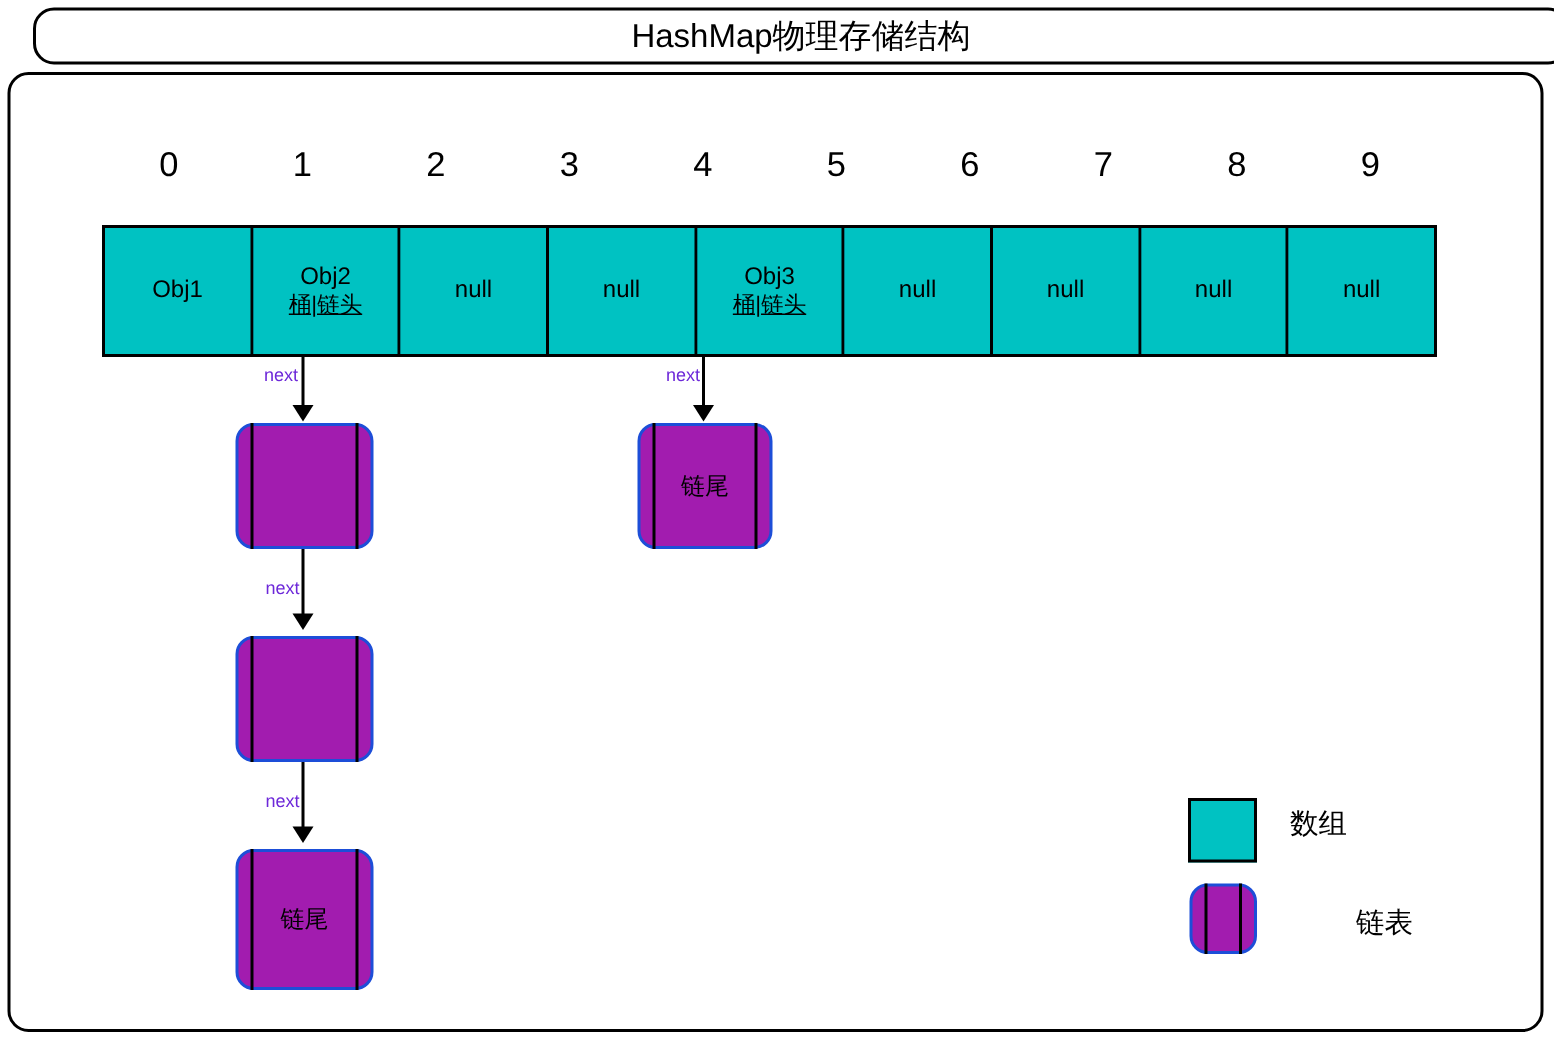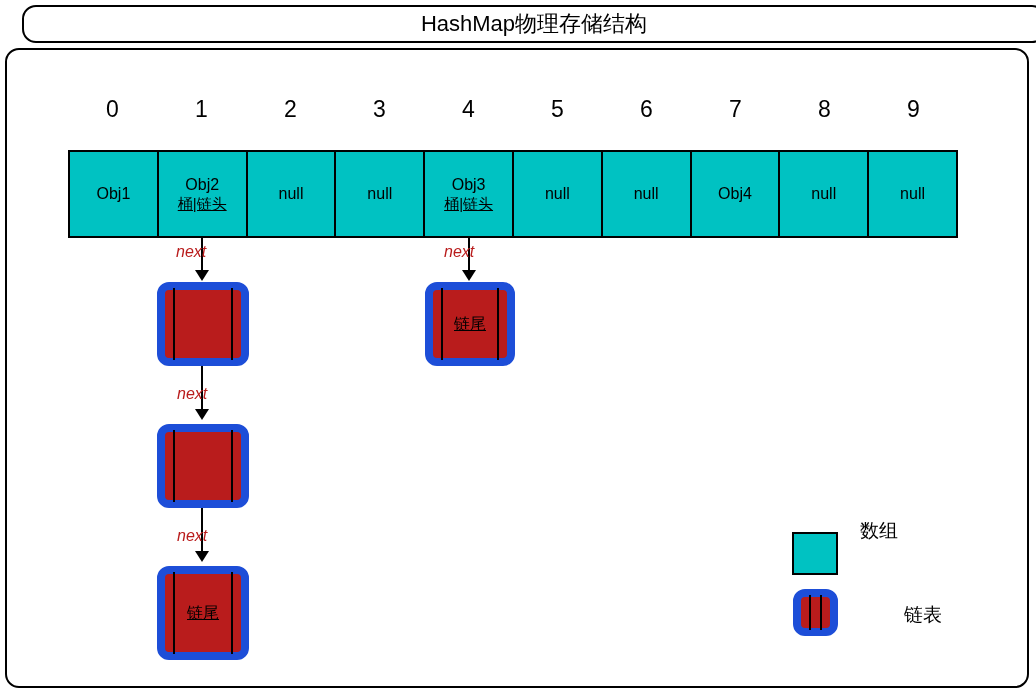--- a/index.html
+++ b/index.html
@@ -95,29 +95,28 @@
     line-height: 1.18;
   }
   .array-cell:last-child { border-right: none; }
   .cell-main { font-size: 16px; }
   .cell-sub  { font-size: 15px; text-decoration: underline; }
 
   
   .node {
     position: absolute;
     box-sizing: border-box;
-    background: #b91c1c;
-    border: 8px solid #1d4ed8;
+    background: #a21caf;
+    border: 2px solid #1d4ed8;
     border-radius: 12px;
     display: flex;
     align-items: center;
     justify-content: center;
     font-size: 16px;
     color: #000000;
-    text-decoration: underline;
   }
   .node::before,
   .node::after {
     content: "";
     position: absolute;
     top: -2px;
     bottom: -2px;
     width: 0;
     border-left: 2px solid #000000;
   }
@@ -134,24 +133,23 @@
   .arrow-head {
     position: absolute;
     width: 0;
     height: 0;
     border-left: 7px solid transparent;
     border-right: 7px solid transparent;
     border-top: 11px solid #000000;
   }
   .arrow-label {
     position: absolute;
-    font-size: 16px;
-    color: #b91c1c;
+    font-size: 12px;
+    color: #6d28d9;
     white-space: nowrap;
-    font-style: italic;
   }
 
   
   .legend-swatch-array {
     position: absolute;
     left: 792px;
     top: 532px;
     width: 46px;
     height: 43px;
     background: #00c2c2;
@@ -219,24 +217,20 @@
     </div>
     <div class="array-cell">
       <span class="cell-main">null</span>
       <span class="cell-sub"></span>
     </div>
     <div class="array-cell">
       <span class="cell-main">null</span>
       <span class="cell-sub"></span>
     </div>
     <div class="array-cell">
-      <span class="cell-main">Obj4</span>
-      <span class="cell-sub"></span>
-    </div>
-    <div class="array-cell">
       <span class="cell-main">null</span>
       <span class="cell-sub"></span>
     </div>
     <div class="array-cell">
       <span class="cell-main">null</span>
       <span class="cell-sub"></span>
     </div>
   </div>
 
   <div class="arrow-line" style="left:201px; top:238px; height:33px;"></div>
@@ -265,20 +259,20 @@
 
   <div class="arrow-line" style="left:468px; top:238px; height:33px;"></div>
   <div class="arrow-head" style="left:462px; top:270px;"></div>
   <span class="arrow-label" style="left:444px; top:243px;">next</span>
 
   <div class="node" style="left:425px; top:282px; width:90px; height:84px;">
     <span class="node-label">链尾</span>
   </div>
 
   <div class="legend-swatch-array"></div>
-  <span class="legend-text" style="left:860px; top:518px;">数组</span>
+  <span class="legend-text" style="left:860px; top:536px;">数组</span>
 
   <div class="legend-swatch-list">
     <div class="node" style="left:0px; top:0px; width:45px; height:47px;"></div>
   </div>
   <span class="legend-text" style="left:904px; top:602px;">链表</span>
 
 </div>
 
 </body></html>

